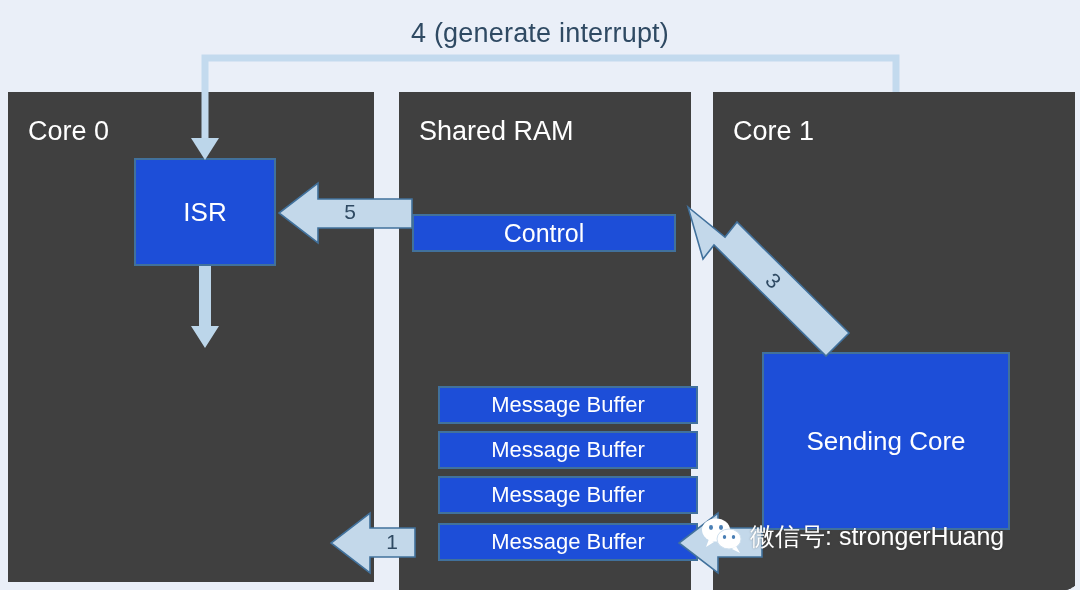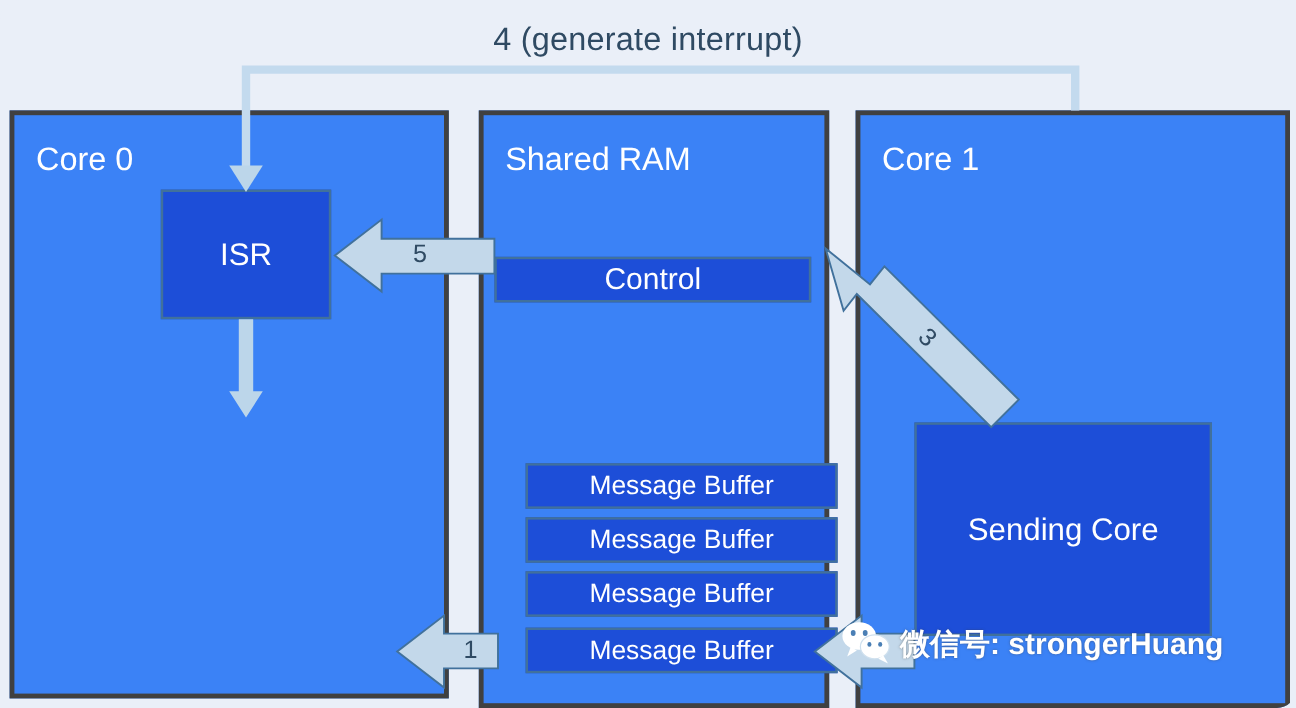--- a/index.html
+++ b/index.html
@@ -27,22 +27,22 @@
     text-align: center;
     font-size: 27px;
     color: #2f4a63;
     letter-spacing: .2px;
     white-space: nowrap;
   }
 
   
   .panel {
     position: absolute;
-    background: #3b82f6;
-    border: 4px solid #404040;
+    background: #404040;
+    border: 2px solid #404040;
     box-sizing: border-box;
   }
   .panel-label {
     position: absolute;
     left: 18px; top: 22px;
     color: #ffffff;
     font-size: 27px;
     white-space: nowrap;
   }
 
@@ -108,21 +108,20 @@
     dominant-baseline: middle;
   }
 
   
   #watermark {
     position: absolute;
     left: 700px; top: 513px;
     display: flex;
     align-items: center;
     height: 46px;
-    font-weight: bold;
   }
   #watermark-text {
     color: #ffffff;
     font-size: 25px;
     white-space: nowrap;
     text-shadow: 0 0 2px rgba(60,60,60,.55);
   }
   #wechat-icon { margin-right: 6px; display: block; }
 </style>
 </head>

